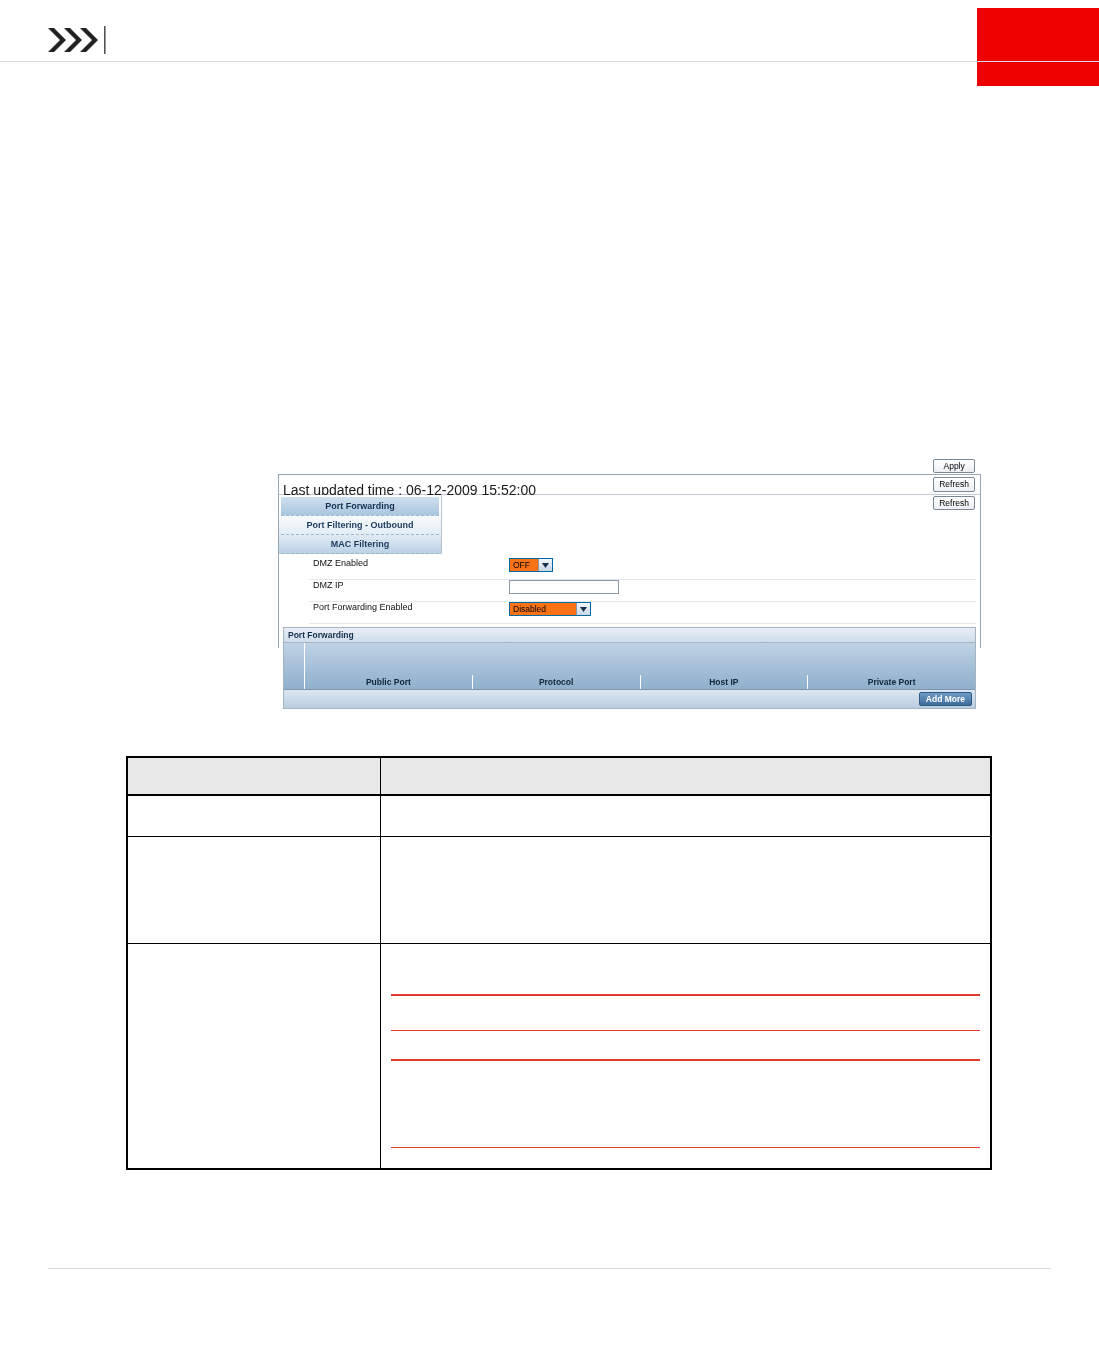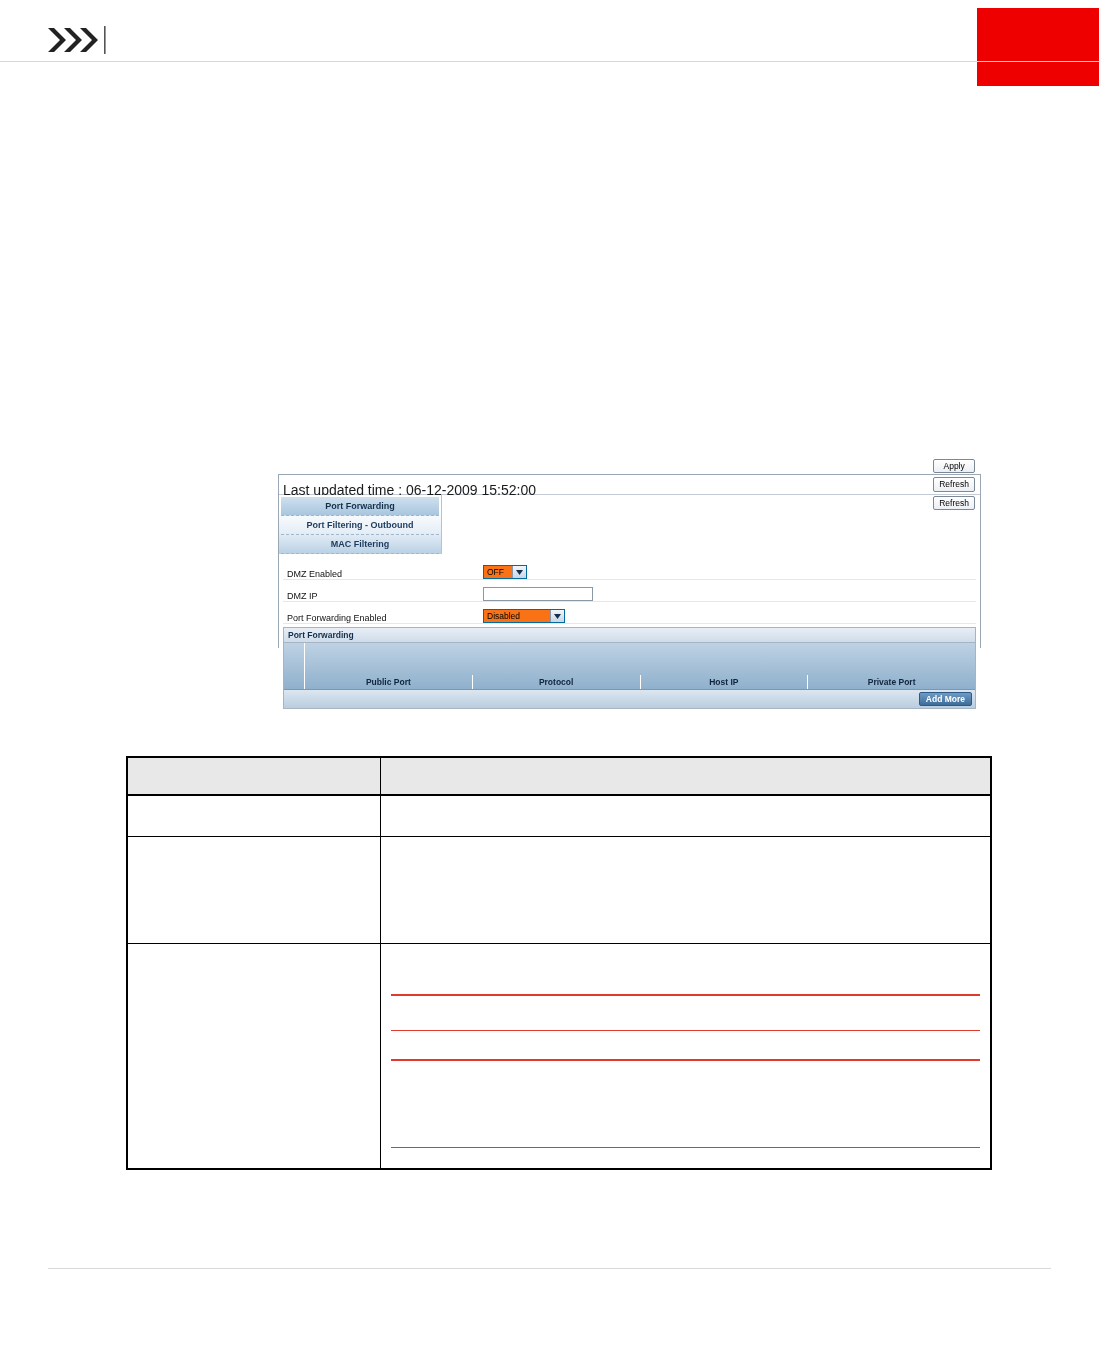--- a/index.html
+++ b/index.html
@@ -155,23 +155,24 @@
     color: #14304d;
   }
   .content {
     flex: 1;
     background: #ffffff;
     padding: 4px 4px 0 4px;
     box-sizing: border-box;
   }
   .field-row {
     display: flex;
-    align-items: flex-end;
+    align-items: flex-start;
     height: 21px;
     border-bottom: 1px solid #e3e8ee;
+    margin-left: 26px;
   }
   .field-label {
     width: 200px;
     font-size: 9px;
     color: #111;
     padding-left: 4px;
     box-sizing: border-box;
   }
   .select-box {
     border: 1px solid #0369a1;

